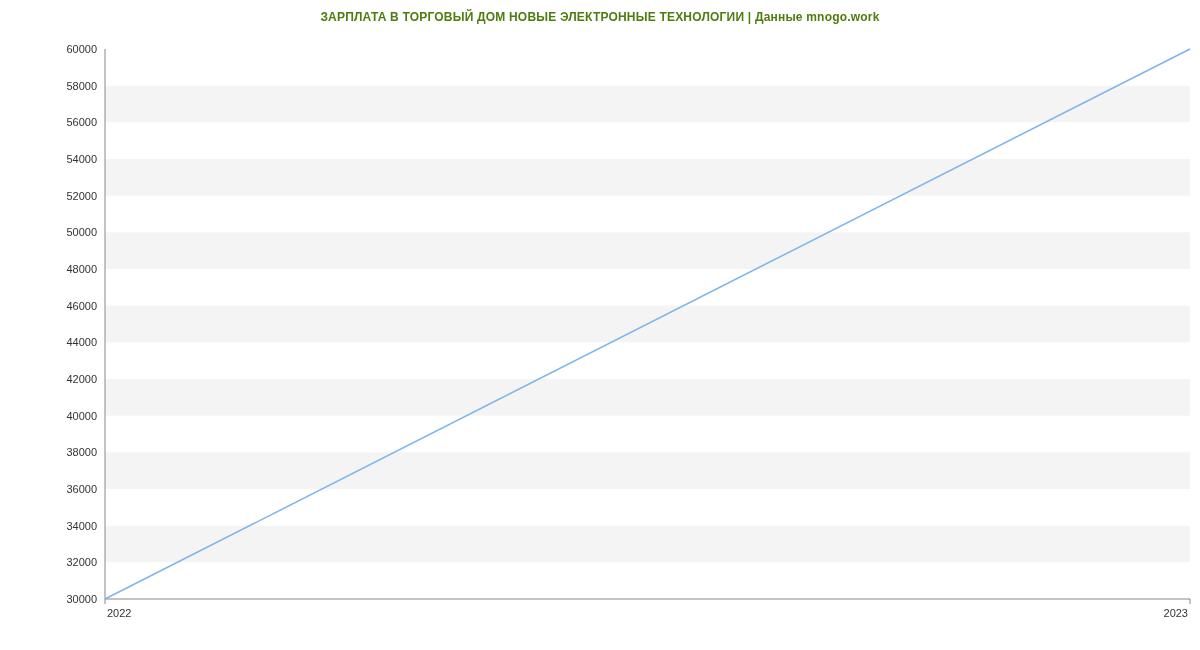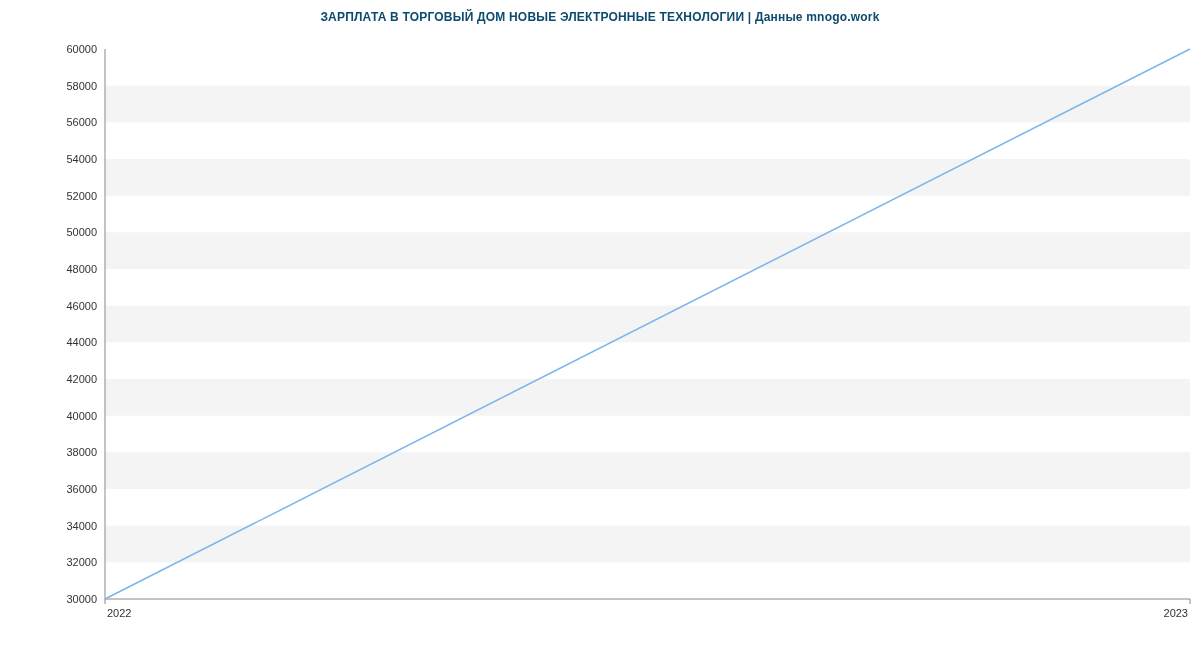--- a/index.html
+++ b/index.html
@@ -15,21 +15,21 @@
   .chart-container {
     position: relative;
     width: 1200px;
     height: 650px;
   }
   .chart-title {
     width: 100%;
     text-align: center;
     font-size: 12px;
     font-weight: bold;
-    color: #0c4a6e;
+    color: #4d7c0f;
     padding-top: 10px;
     letter-spacing: 0.2px;
   }
   svg {
     display: block;
   }
   .axis-line {
     stroke: #888888;
     stroke-width: 1;
   }

